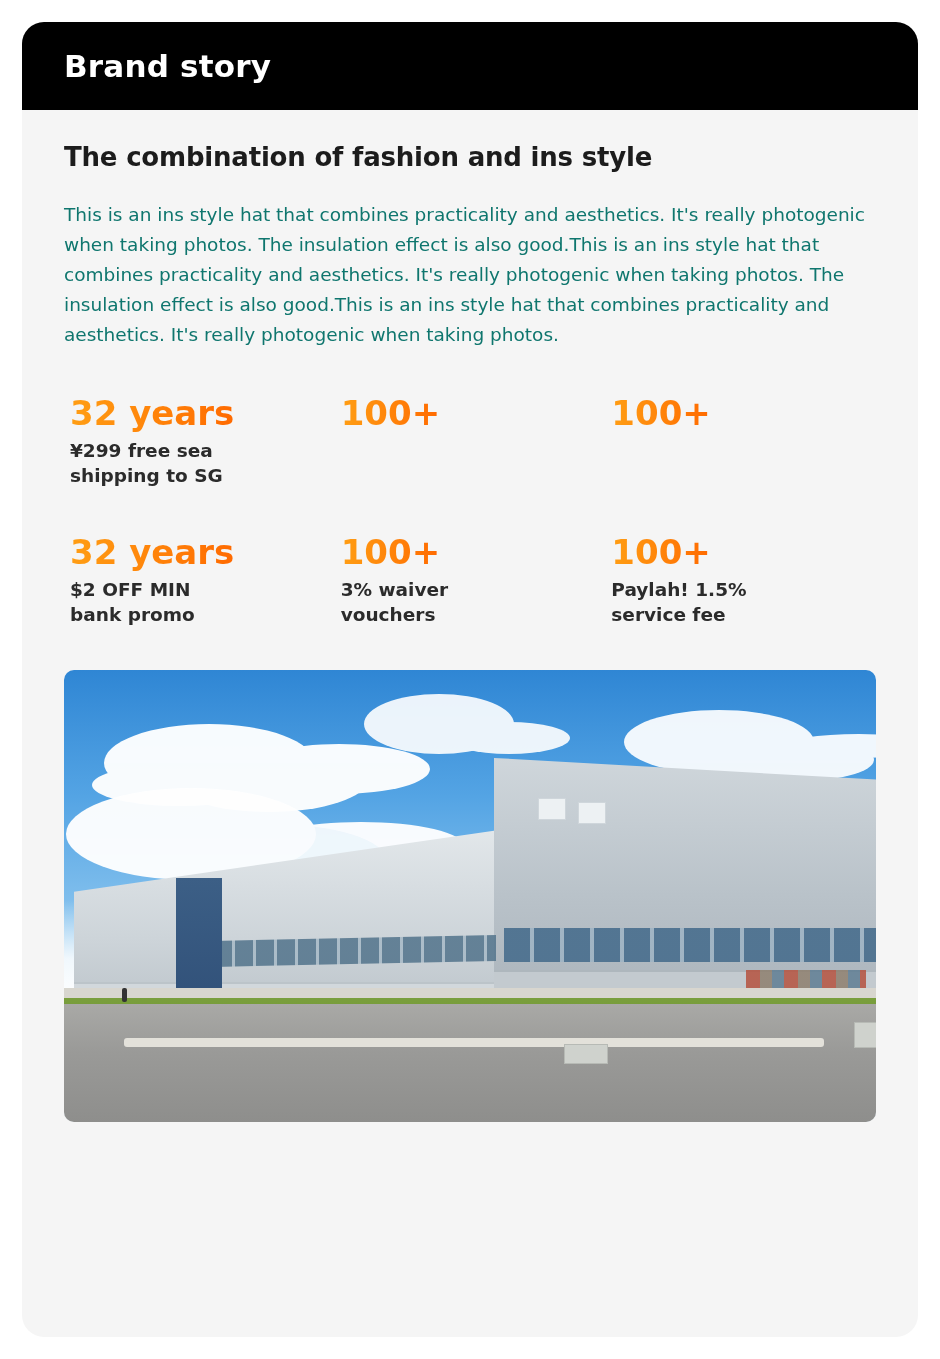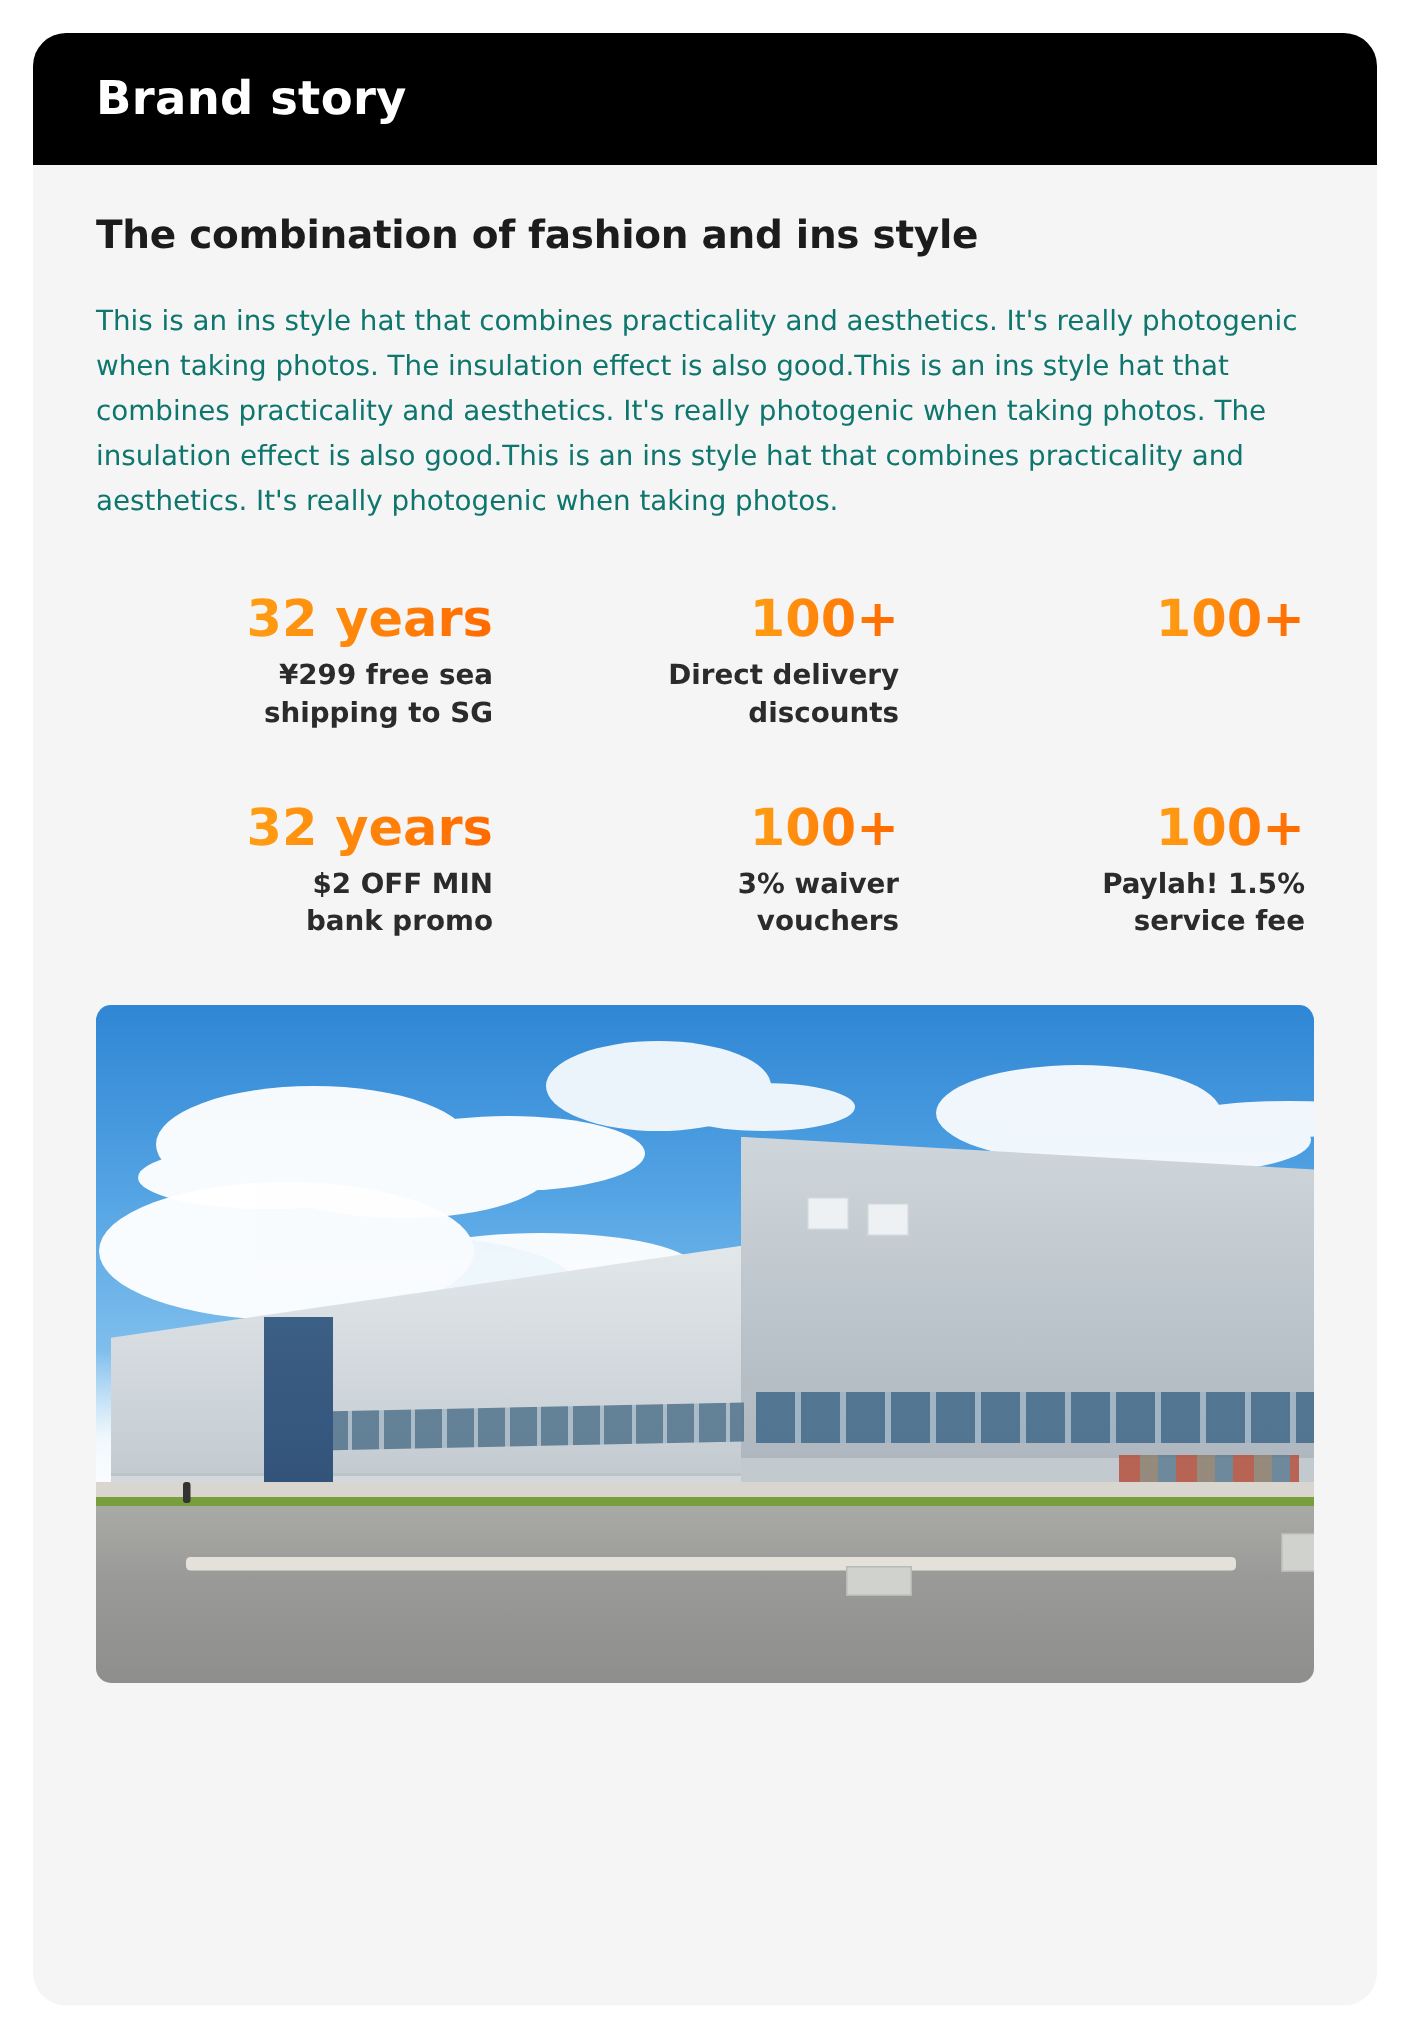--- a/index.html
+++ b/index.html
@@ -52,21 +52,21 @@
     line-height: 1.62;
     color: #0f766e;
   }
   .stats {
     margin-top: 44px;
     display: grid;
     grid-template-columns: repeat(3, 1fr);
     row-gap: 44px;
   }
   .stat {
-    text-align: right;
+    text-align: left;
     padding: 0 6px;
   }
   .stat-value {
     font-size: 34px;
     font-weight: bold;
     line-height: 1.15;
     background: linear-gradient(90deg, #ff9e14 0%, #ff6a00 100%);
     -webkit-background-clip: text;
     background-clip: text;
     color: transparent;
@@ -210,22 +210,20 @@
       <div class="stats">
 
         <div class="stat">
           <div class="stat-value">32 years</div>
           <div class="stat-label">¥299 free sea
 shipping to SG</div>
         </div>
 
         <div class="stat">
           <div class="stat-value">100+</div>
-          <div class="stat-label">Direct delivery
-discounts</div>
         </div>
 
         <div class="stat">
           <div class="stat-value">100+</div>
         </div>
 
         <div class="stat">
           <div class="stat-value">32 years</div>
           <div class="stat-label">$2 OFF MIN
 bank promo</div>

